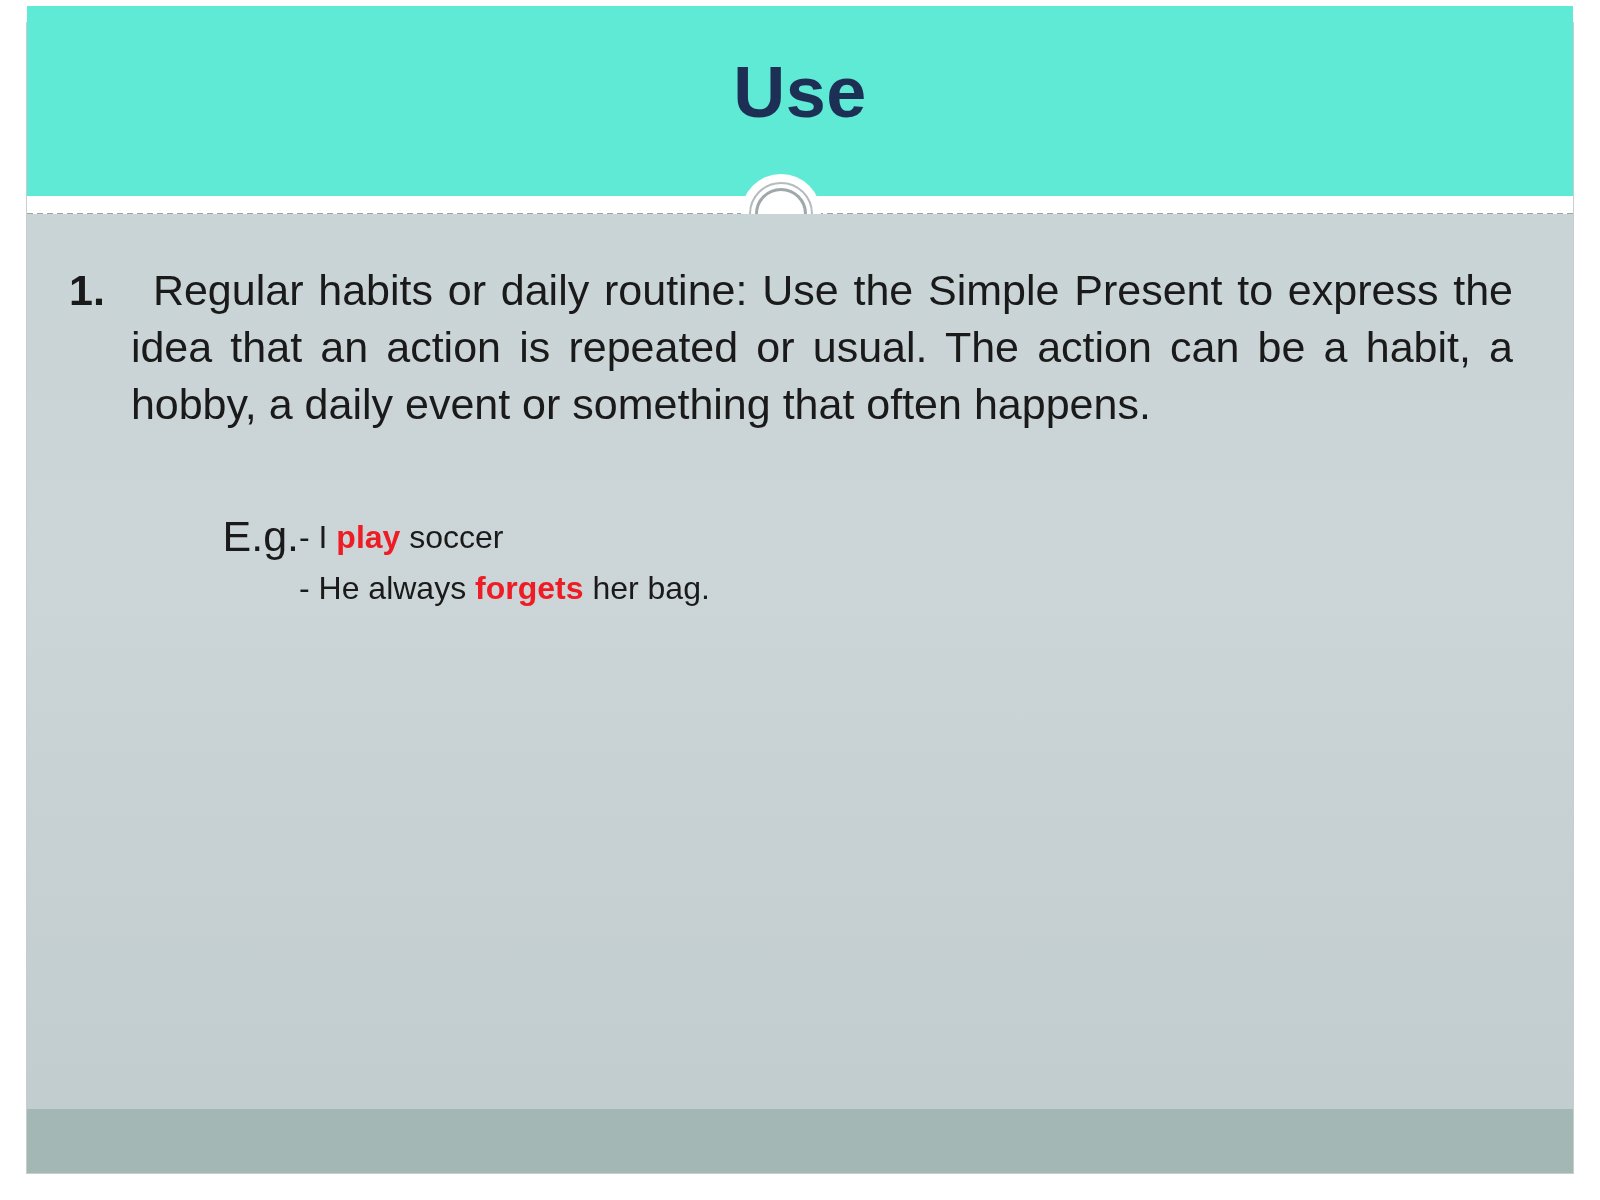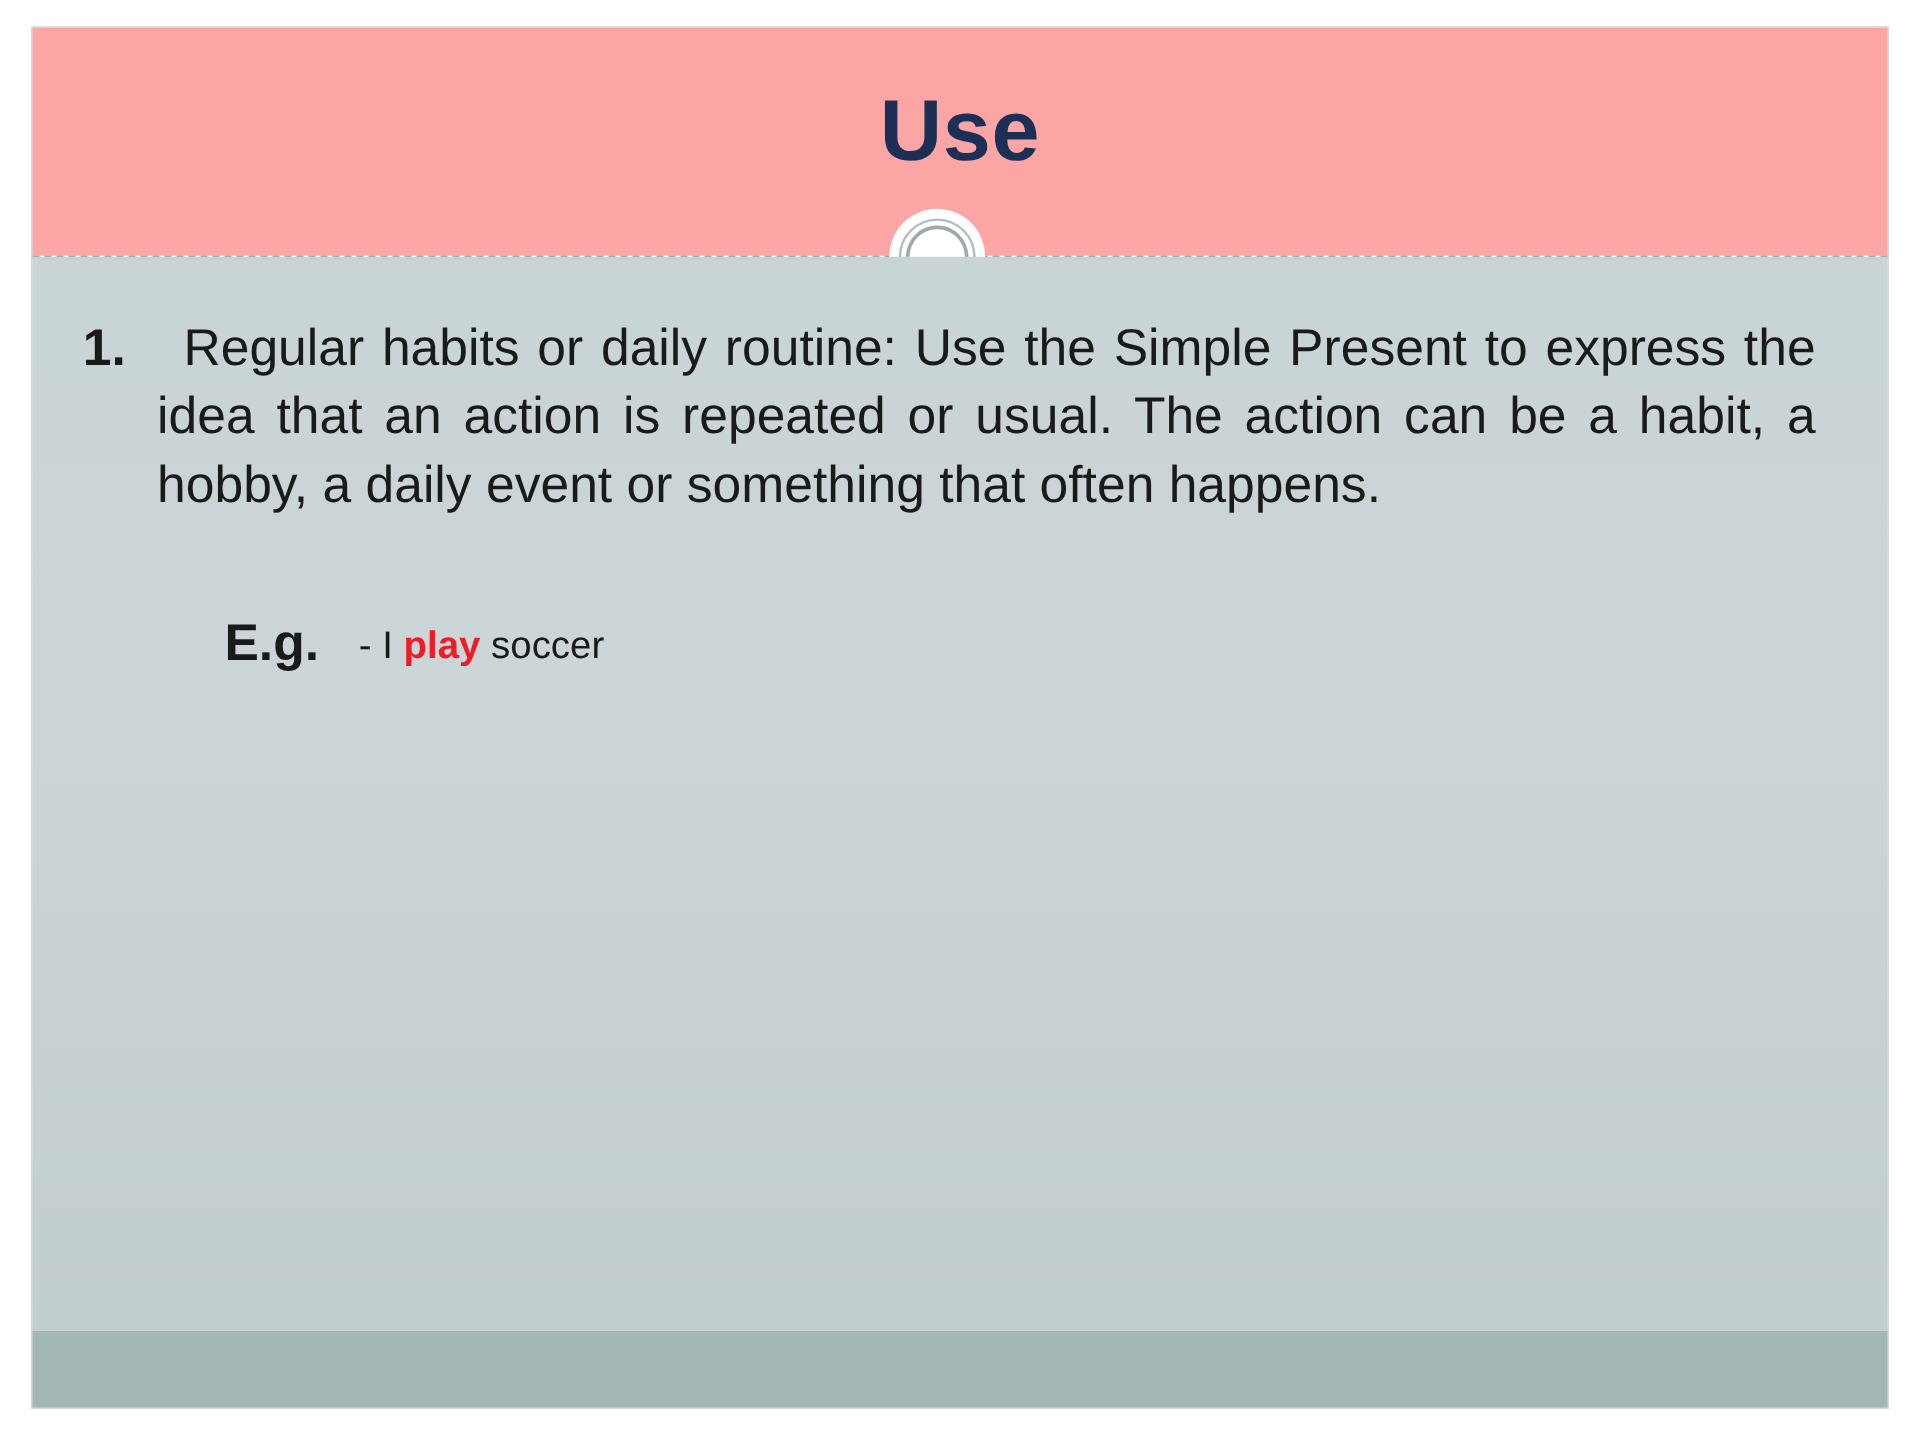--- a/index.html
+++ b/index.html
@@ -32,27 +32,27 @@
     height: 1152px;
     border: 1px solid #c8cdcd;
     box-sizing: border-box;
     pointer-events: none;
   }
 
   
   .title-area {
     position: absolute;
     left: 27px;
-    top: 23px;
+    top: 6px;
     width: 1546px;
     height: 190px;
     display: flex;
     align-items: center;
     justify-content: center;
-    background: #fca5a5;
+    background: #5eead4;
   }
   .slide-title {
     font-size: 72px;
     font-weight: bold;
     color: #1d2f55;
     letter-spacing: 0.5px;
     line-height: 1;
     margin: 0;
     padding-bottom: 18px;
   }
@@ -157,23 +157,24 @@
 
   .examples {
     margin-top: 78px;
     display: flex;
     align-items: flex-start;
   }
   .eg-label {
     flex: 0 0 auto;
     width: 230px;
     font-size: 43px;
-    font-weight: bold;
+    font-weight: normal;
     padding-left: 118px;
     box-sizing: border-box;
+    text-align: right;
   }
   .eg-list {
     flex: 1 1 auto;
     font-size: 32px;
     line-height: 1.62;
   }
   .eg-item {
     white-space: normal;
   }
   .hl {
@@ -208,20 +209,21 @@
         <div class="rule-text"><span class="lead">Regular habits or daily routine:</span><span> Use the Simple Present to express the idea that an action is repeated or usual. The action can be a habit, a hobby, a daily event or something that often happens.</span></div>
       </div>
 
       <div class="examples">
         <div class="eg-label">E.g.</div>
         <div class="eg-list">
 
           <div class="eg-item"><span>- I </span><span class="hl">play</span><span> soccer</span></div>
 
 
+          <div class="eg-item"><span>- He always </span><span class="hl">forgets</span><span> her bag.</span></div>
 
 
         </div>
       </div>
 
     </div>
   </div>
 
   <div class="bottom-band"></div>
 

